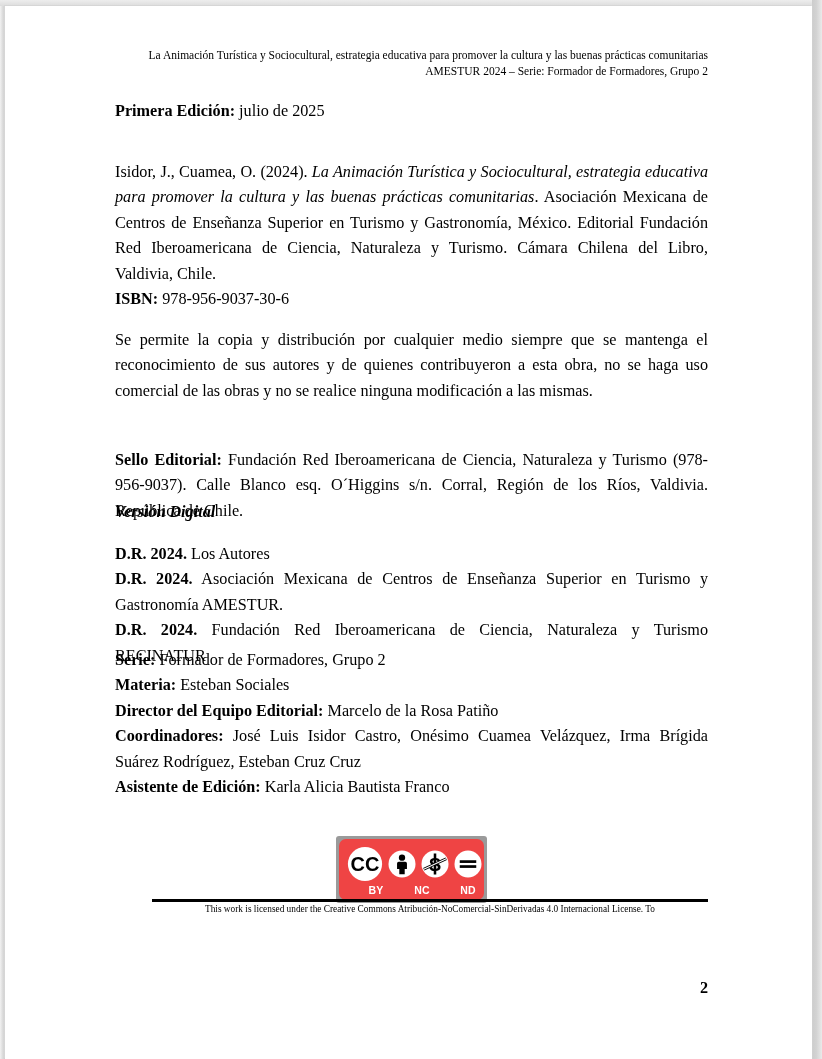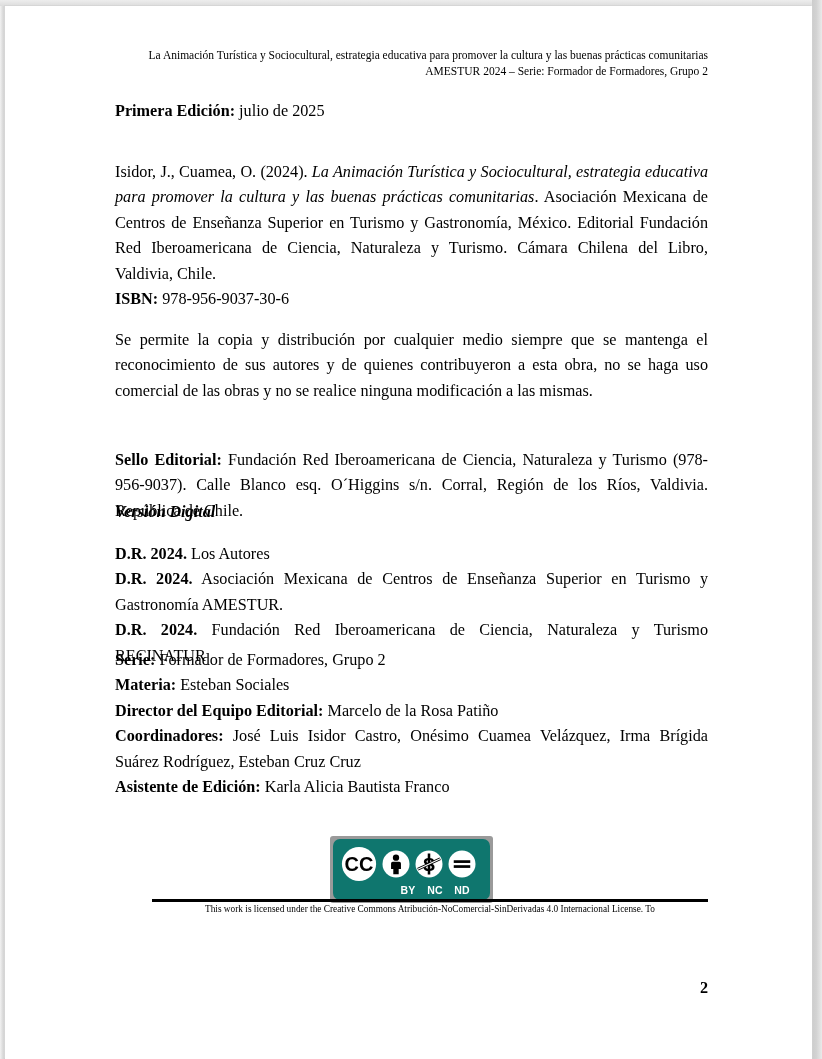--- a/index.html
+++ b/index.html
@@ -90,35 +90,35 @@
     text-align: center;
   }
   .cc-badge {
     display: inline-block;
     background: #9a9a9a;
     padding: 3px;
     border-radius: 3px;
     line-height: 0;
   }
   .cc-inner {
-    background: #0f766e;
+    background: #ef4444;
     border-radius: 7px;
-    padding: 6px 14px 3px 7px;
+    padding: 6px 2px 3px 7px;
     width: 136px;
   }
   .cc-icons {
     display: flex;
     align-items: center;
     justify-content: space-between;
     gap: 3px;
   }
   .cc-labels {
     display: flex;
     justify-content: flex-end;
-    gap: 1px;
+    gap: 20px;
     padding: 1px 1px 1px 0;
     align-items: flex-end;
   }
   .cc-labels span {
     color: #ffffff;
     font-family: "Liberation Sans", sans-serif;
     font-weight: bold;
     font-size: 10.5px;
     line-height: 12px;
     letter-spacing: 0.2px;

